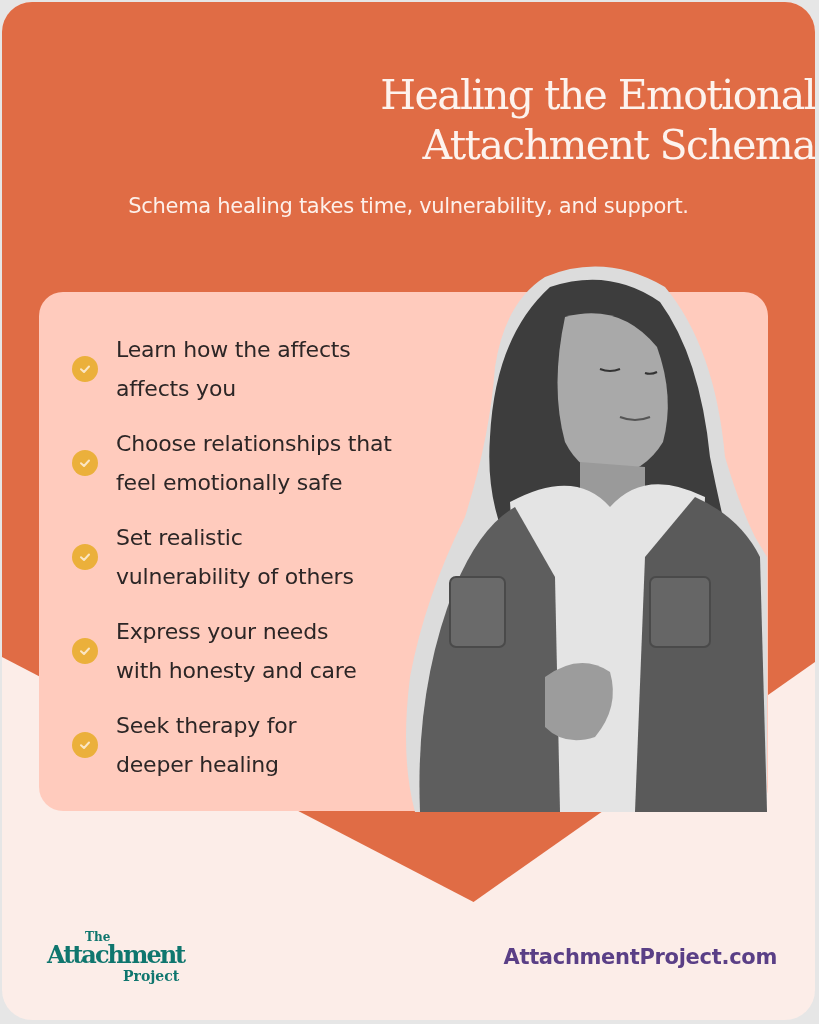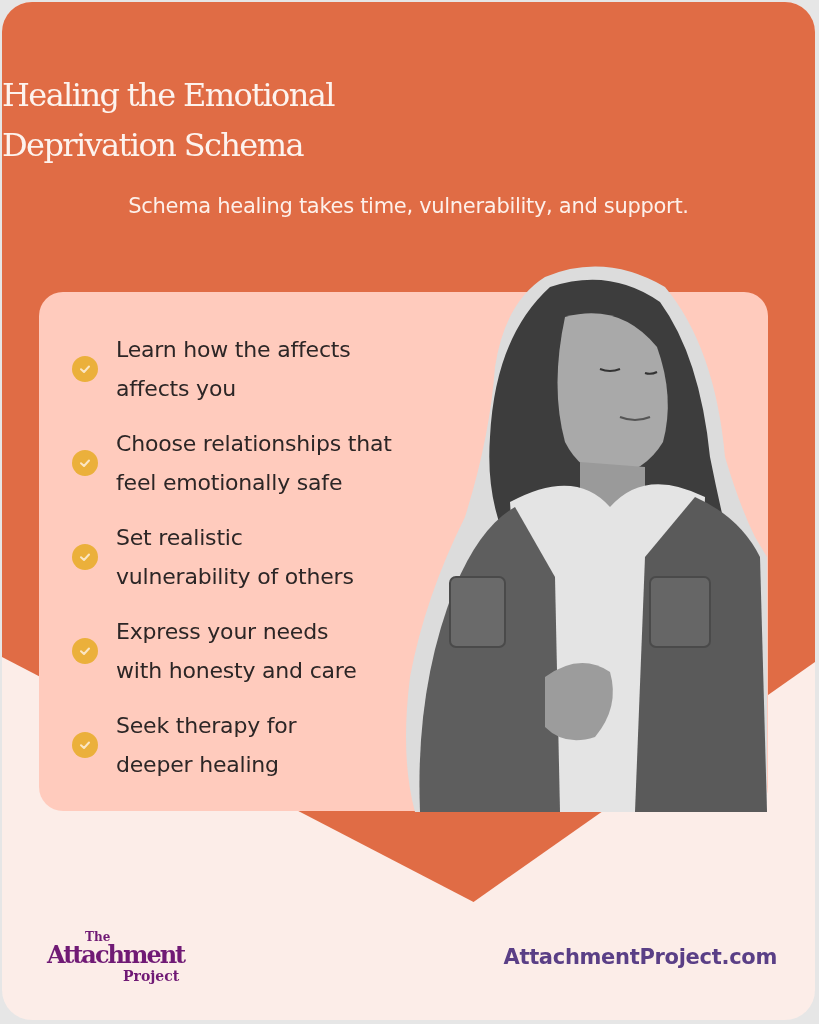--- a/index.html
+++ b/index.html
@@ -14,23 +14,23 @@
     border-radius: 30px; overflow: hidden;
     background: #fcede8;
   }
   .orange-bg {
     position: absolute; left: 0; top: 0; width: 100%; height: 100%;
     background: #e06c45;
     clip-path: polygon(0 0, 100% 0, 100% 660px, 58% 900px, 0 655px);
   }
   .title {
     position: absolute; left: 0; top: 68px; width: 100%;
-    text-align: left; color: #fdf3ee;
+    text-align: right; color: #fdf3ee;
     font-family: "DejaVu Serif", serif; font-weight: normal;
-    font-size: 32px; line-height: 50px; letter-spacing: -1.6px;
+    font-size: 41px; line-height: 50px; letter-spacing: -1.6px;
   }
   .subtitle {
     position: absolute; left: 0; top: 192px; width: 100%;
     text-align: center; color: #fdf0ea;
     font-size: 21px; letter-spacing: -0.3px;
   }
   .card {
     position: absolute; left: 37px; top: 290px; width: 729px; height: 519px;
     background: #ffcbbd; border-radius: 24px; overflow: hidden;
   }
@@ -42,39 +42,39 @@
     display: flex; align-items: center; justify-content: center;
   }
   .item-text {
     color: #2c2626; font-size: 22px; line-height: 39px; letter-spacing: -0.2px;
   }
   .photo {
     position: absolute; left: 390px; top: -40px; width: 345px; height: 560px;
   }
   .footer-logo {
     position: absolute; left: 45px; top: 928px; width: 150px; height: 56px;
-    color: #701a75; font-family: "DejaVu Serif", serif;
+    color: #0f766e; font-family: "DejaVu Serif", serif;
   }
   .logo-the { position: absolute; left: 38px; top: 0; font-size: 12px; font-weight: bold; }
   .logo-main { position: absolute; left: 0; top: 10px; font-size: 24px; font-weight: bold; letter-spacing: -2px; }
   .logo-project { position: absolute; left: 76px; top: 38px; font-size: 14px; font-weight: bold; }
   .footer-url {
     position: absolute; right: 38px; top: 943px;
     color: #5a3f86; font-size: 21px; font-weight: bold; letter-spacing: -0.3px;
   }
 </style>
 </head>
 <body>
 
 <div class="frame">
   <div class="orange-bg"></div>
 
   <div class="title">
     <div>Healing the Emotional</div>
-    <div>Deprivation Schema</div>
+    <div>Attachment Schema</div>
   </div>
   <div class="subtitle">Schema healing takes time, vulnerability, and support.</div>
 
   <div class="card">
     <div class="list">
       <div class="item">
         <span class="check">
           <svg width="14" height="14" viewBox="0 0 14 14">
               <path d="M3 7.2 L6 10 L11 4.5" stroke="#fbe6c4" stroke-width="2" fill="none" stroke-linecap="round" stroke-linejoin="round"></path>
             </svg>

